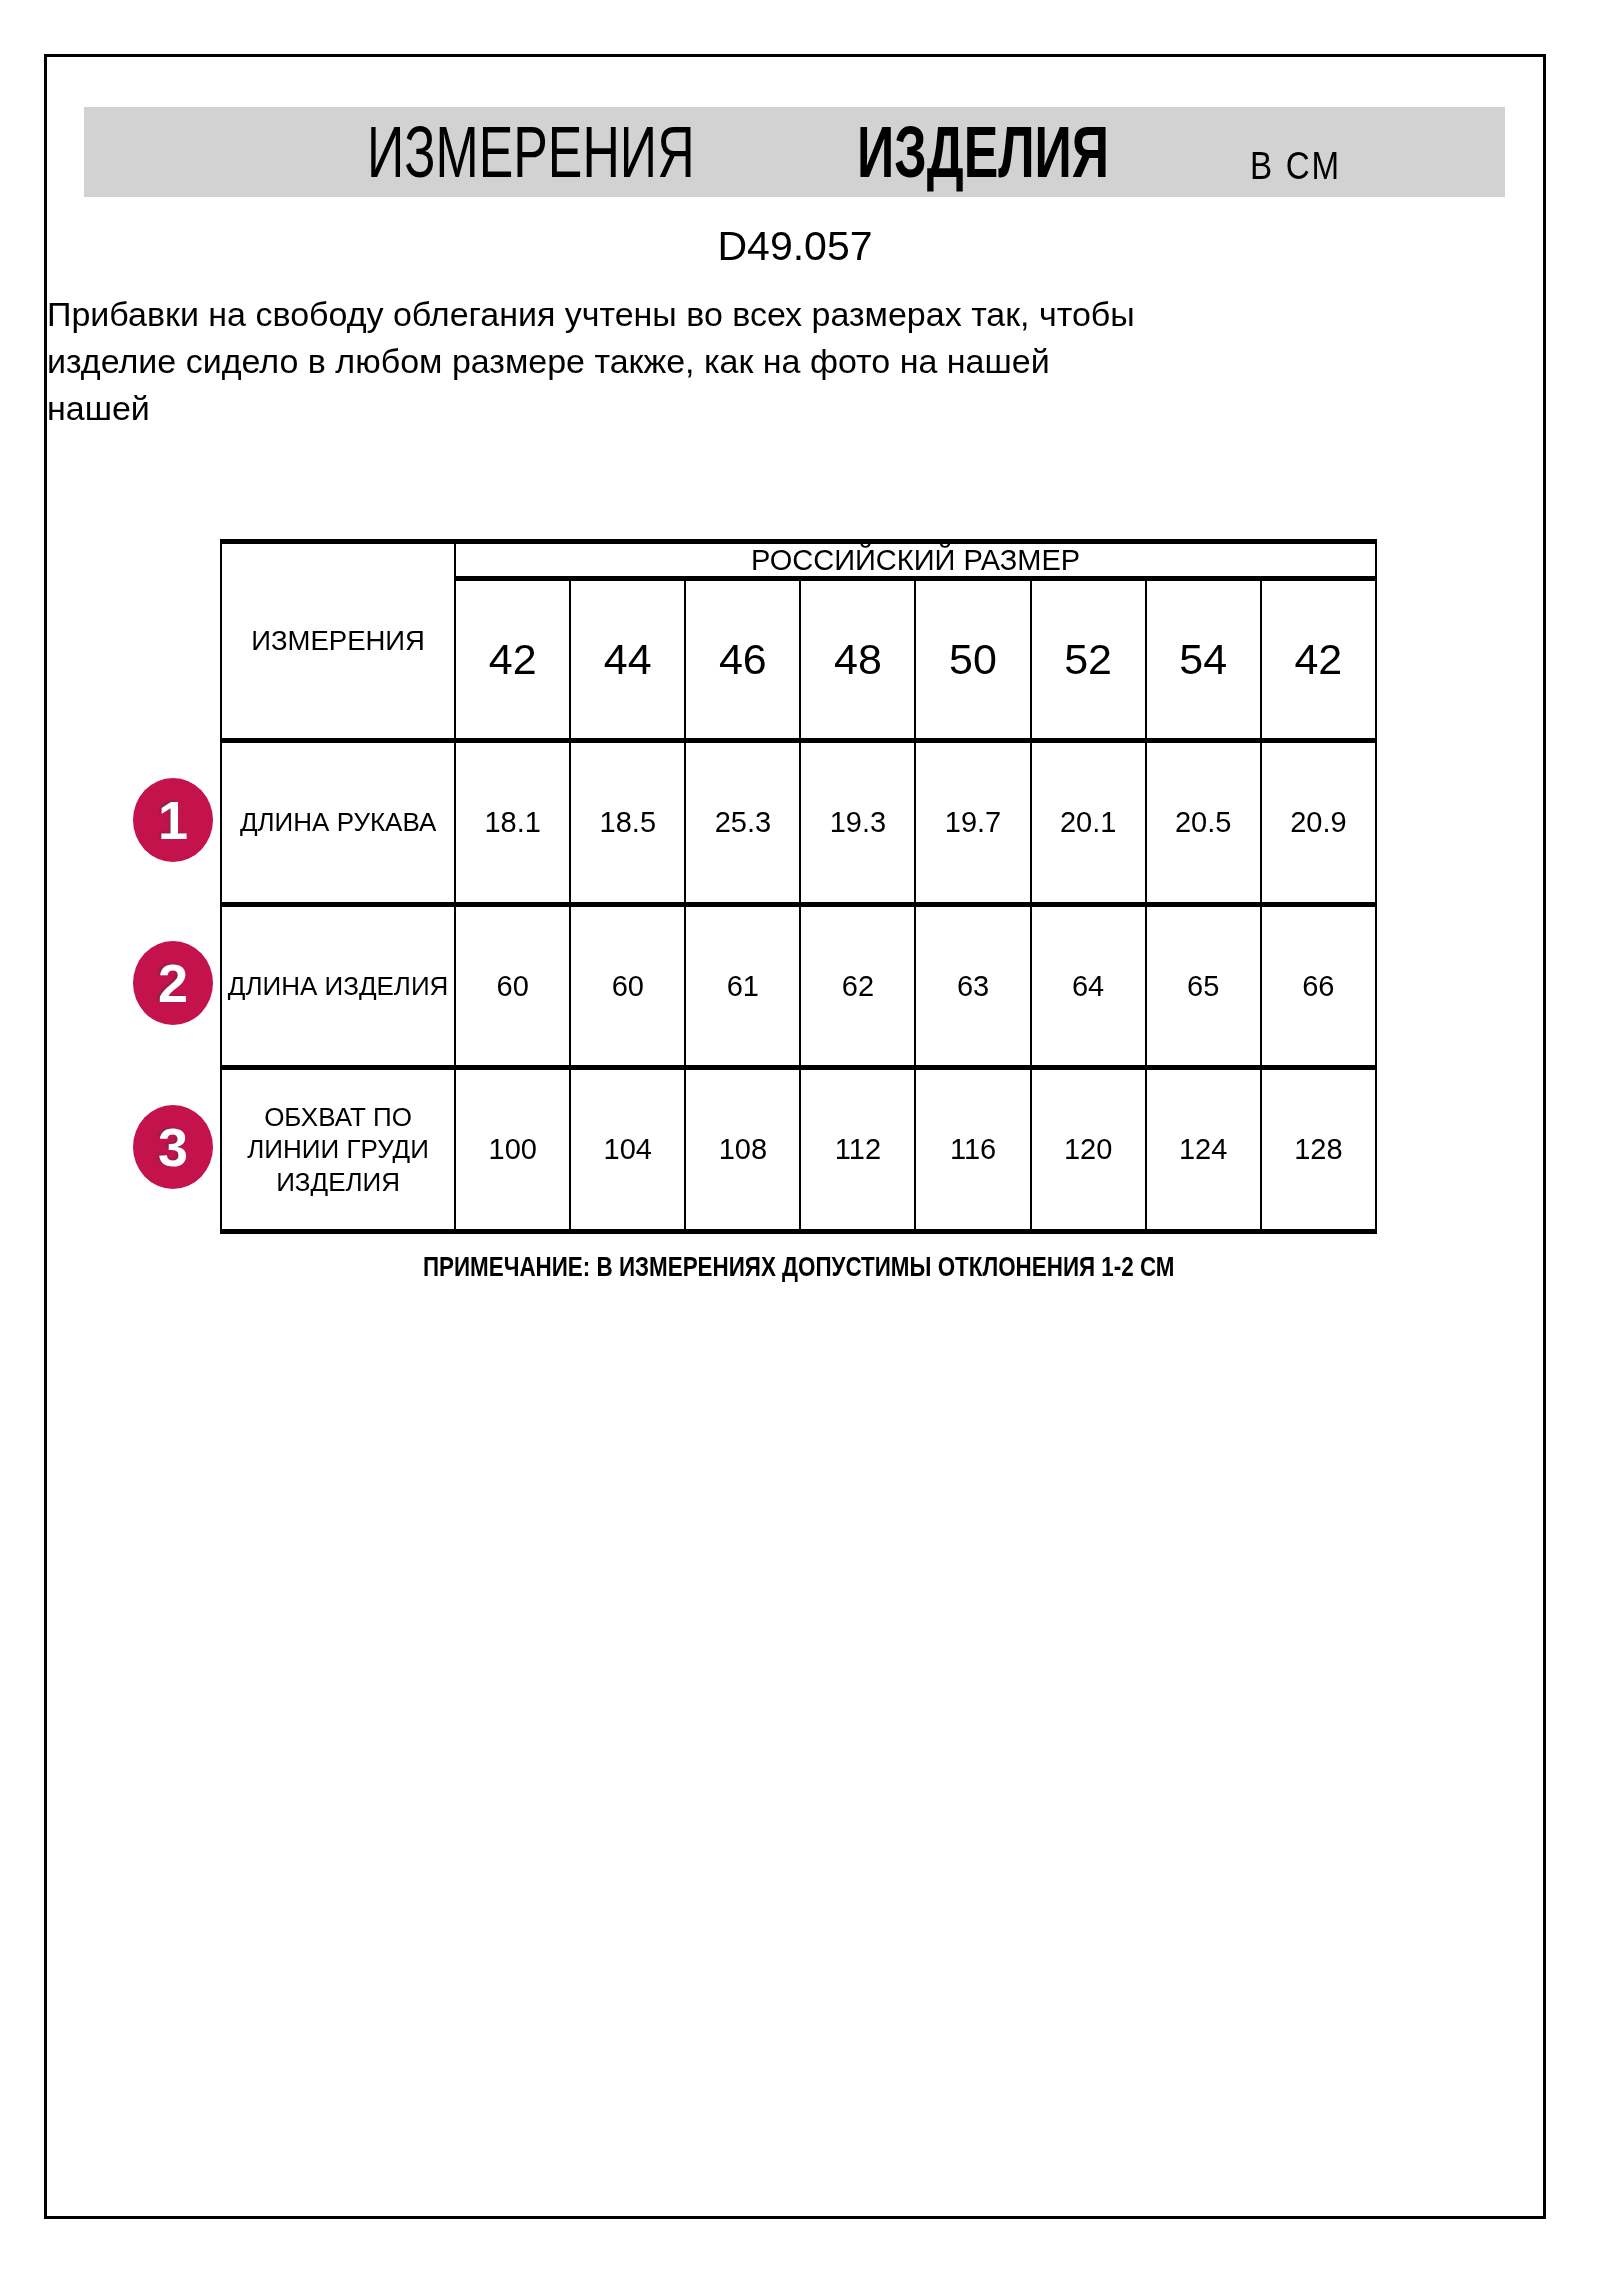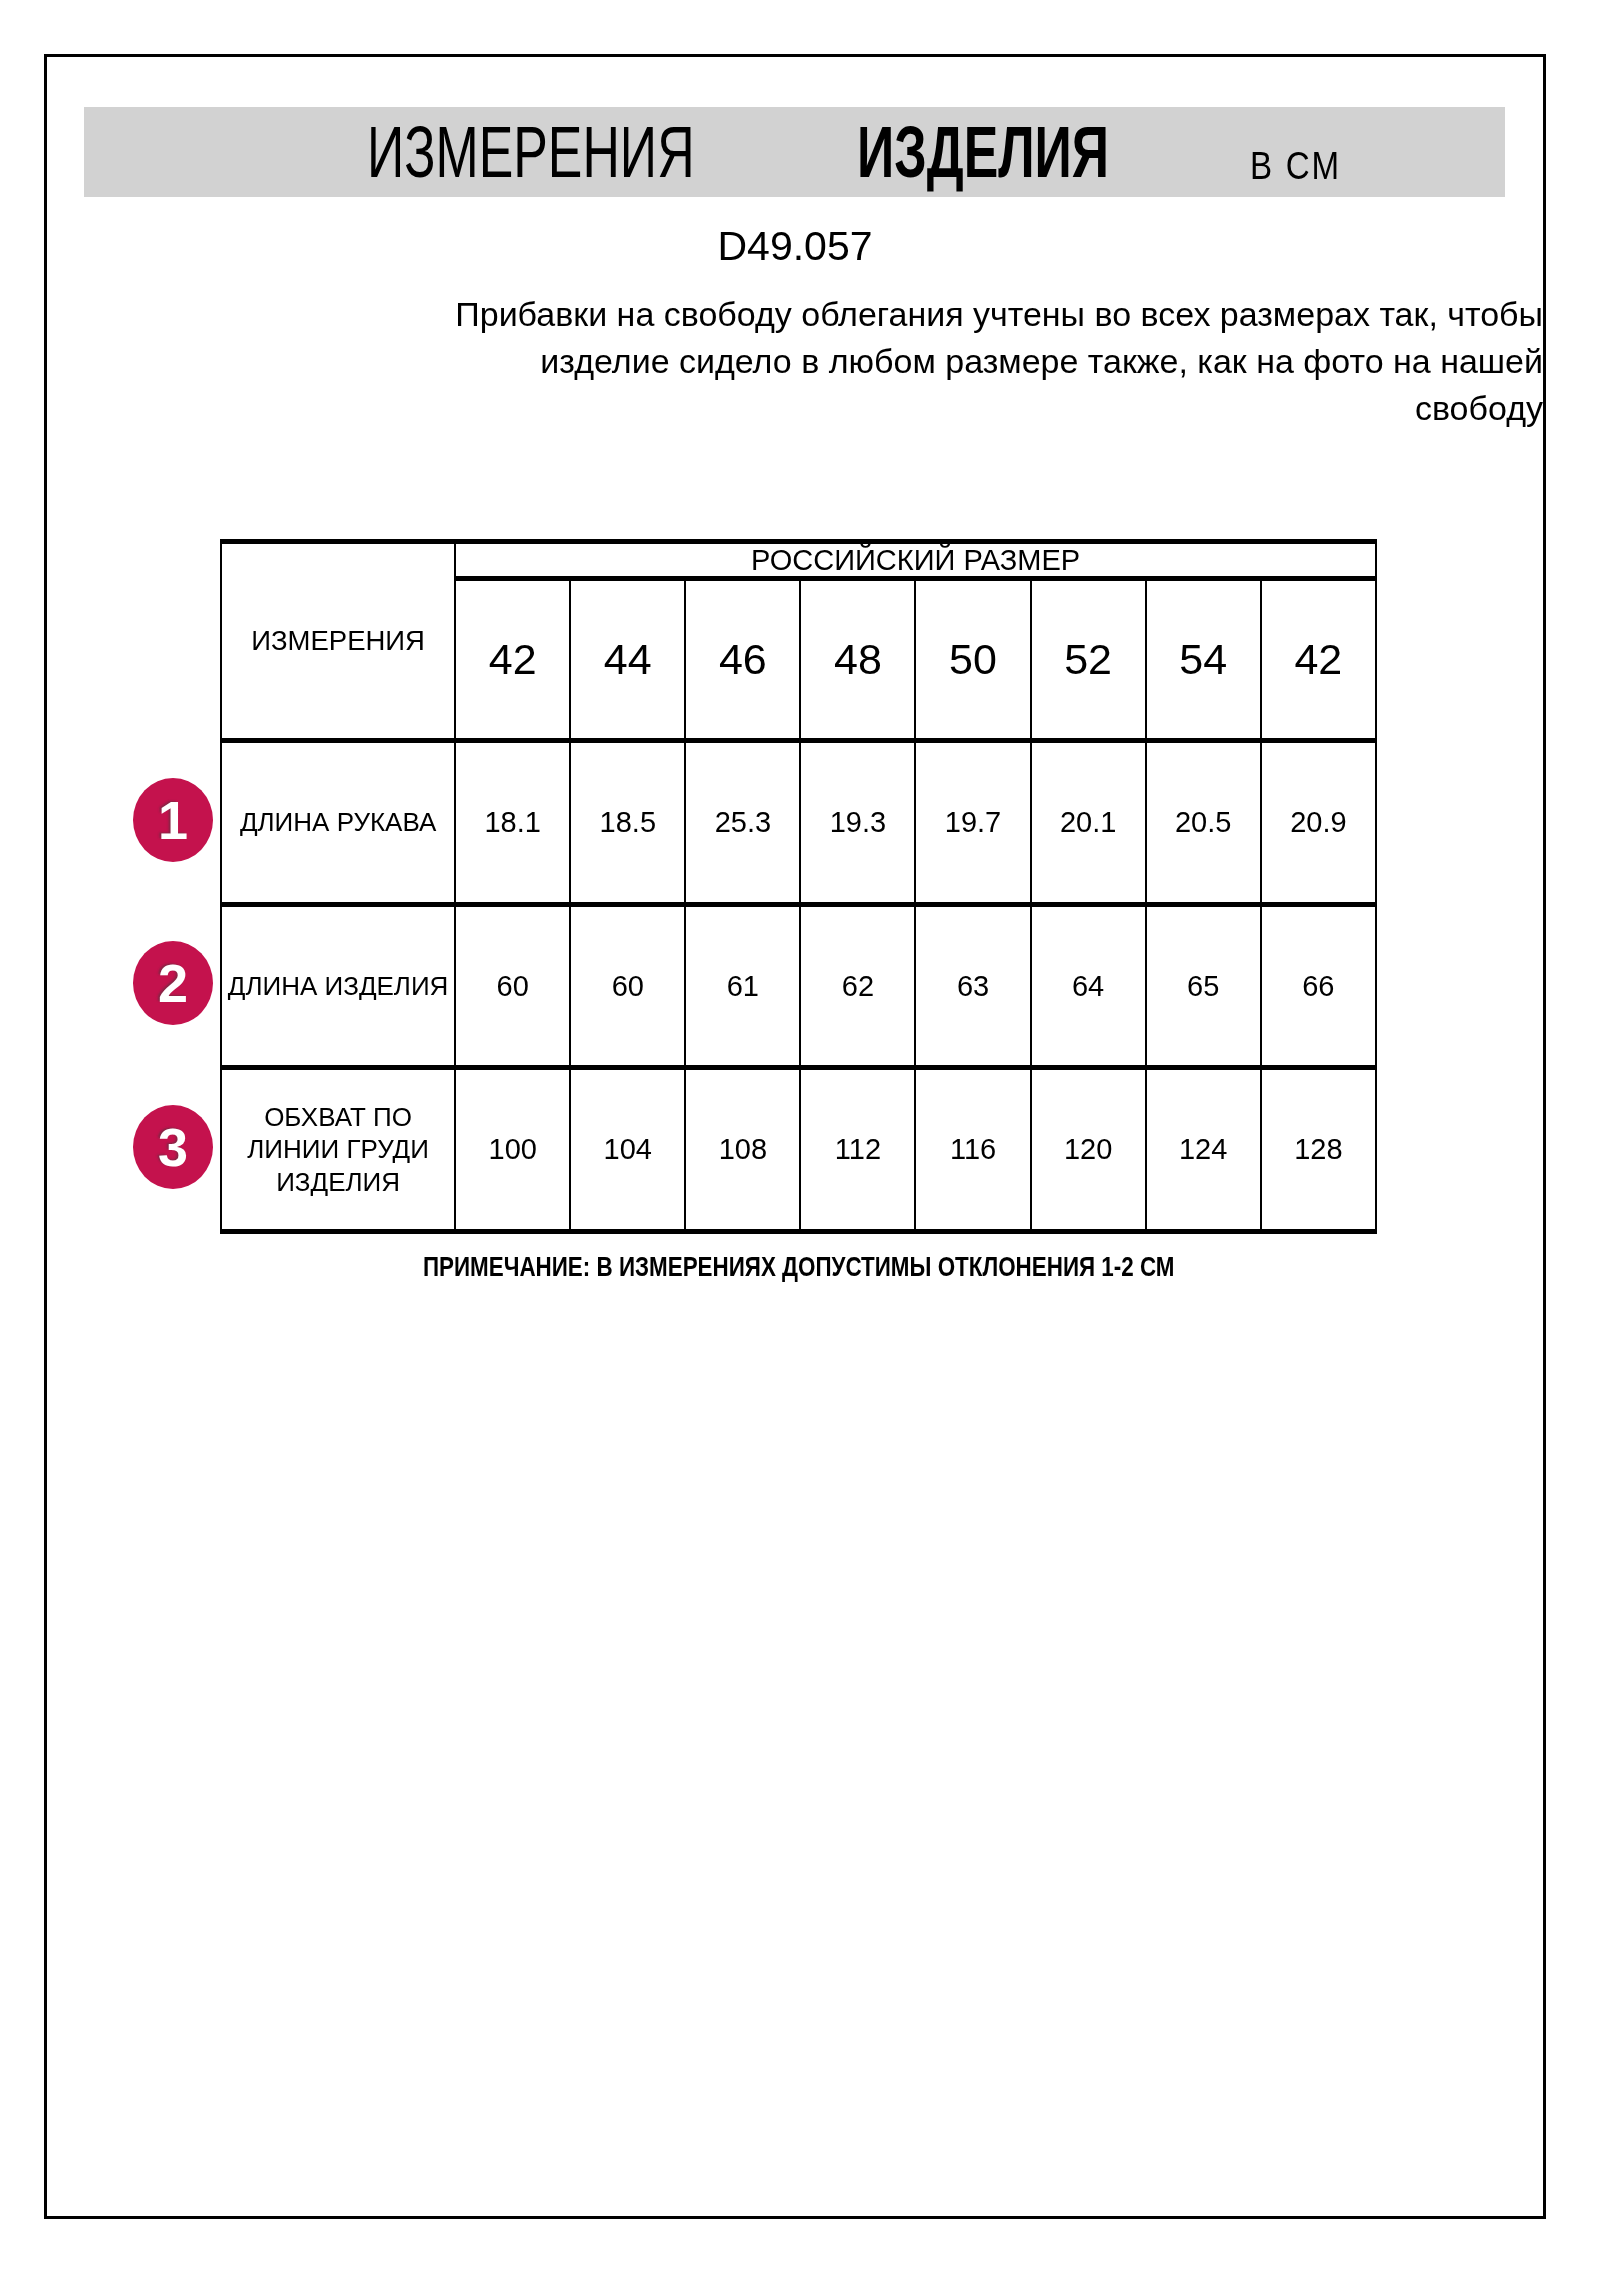--- a/index.html
+++ b/index.html
@@ -68,21 +68,21 @@
     width: 100%;
     text-align: center;
     font-size: 41px;
     line-height: 1;
   }
   .description {
     position: absolute;
     left: 0;
     top: 234px;
     width: 100%;
-    text-align: right;
+    text-align: left;
     font-size: 34px;
     line-height: 47px;
   }
   
   table.size-table {
     position: absolute;
     left: 173px;
     top: 482px;
     width: 1157px;
     border-collapse: collapse;
@@ -168,21 +168,21 @@
     <span class="title-word title-w1">ИЗМЕРЕНИЯ</span>
     <span class="title-word title-w2">ИЗДЕЛИЯ</span>
     <span class="title-word title-unit">В СМ</span>
   </div>
 
   <div class="model-code">D49.057</div>
 
   <div class="description">
     <div>Прибавки на свободу облегания учтены во всех размерах так, чтобы</div>
     <div>изделие сидело в любом размере также, как на фото на нашей</div>
-    <div>свободу</div>
+    <div>нашей</div>
   </div>
 
   <table class="size-table">
     <colgroup>
       <col style="width:234px">
       <col style="width:115px">
         <col style="width:115px">
         <col style="width:115px">
         <col style="width:115px">
       <col style="width:115px">

